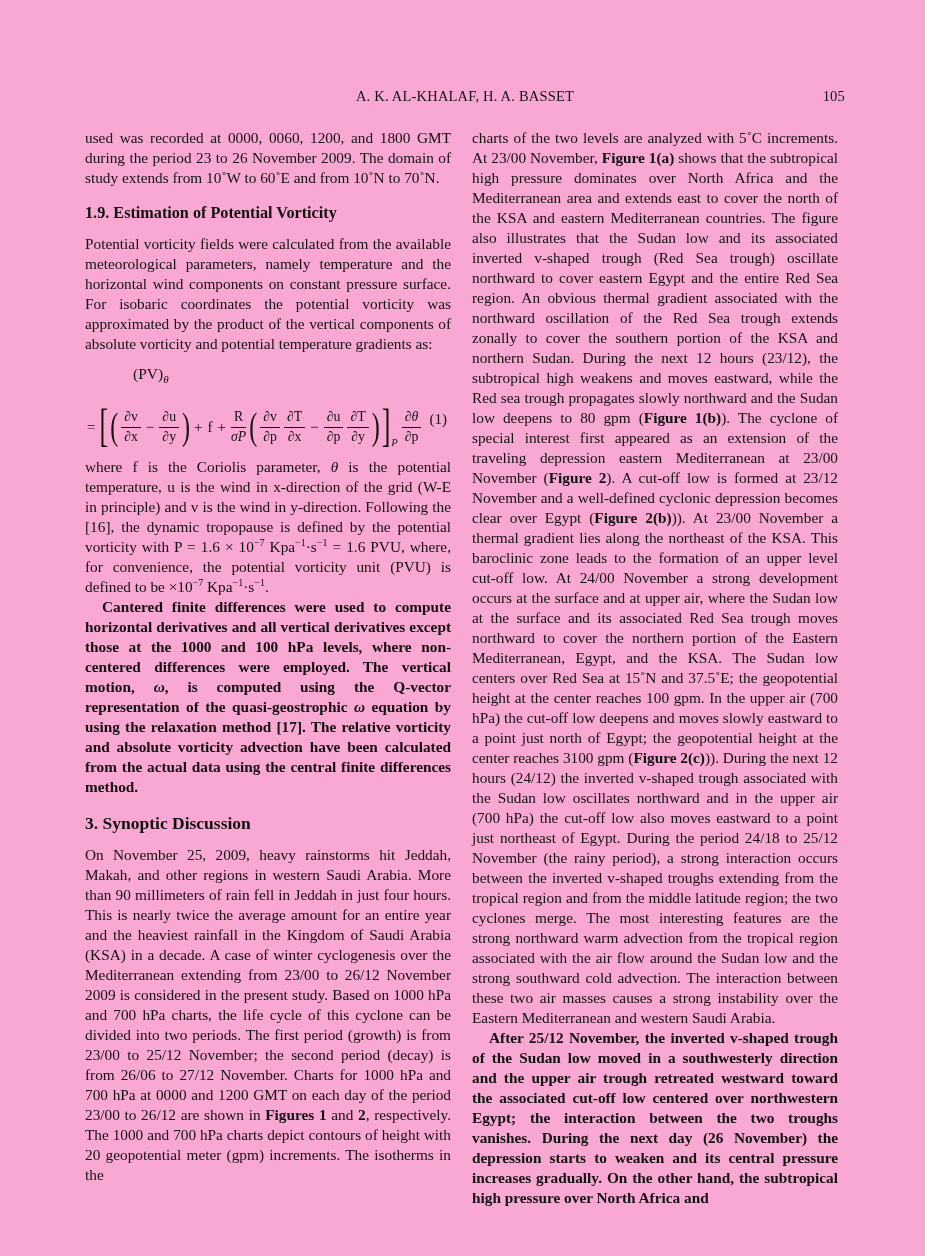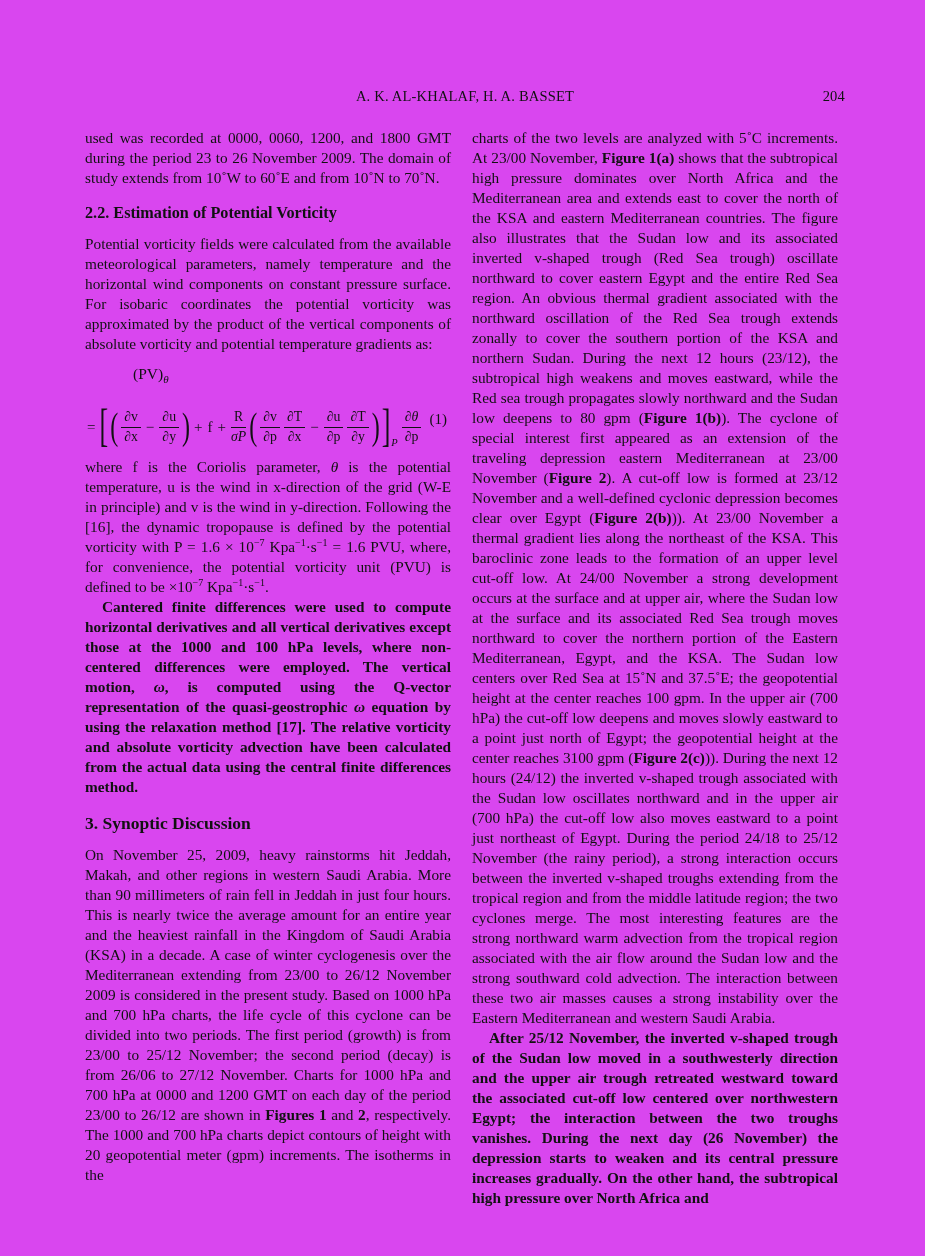--- a/index.html
+++ b/index.html
@@ -1,20 +1,20 @@
 <!DOCTYPE html>
 <html><head>
 <meta charset="utf-8">
 <style>
   html, body { margin: 0; padding: 0; background: #e8e8e8; }
   .page {
     position: relative;
     width: 925px;
     height: 1256px;
-    background: #d946ef;
+    background: #f9a8d4;
     margin: 0 auto;
     font-family: "Liberation Serif", "DejaVu Serif", serif;
     color: #111;
     overflow: hidden;
   }
   .header {
     position: absolute;
     left: 85px; top: 88px;
     width: 760px;
     font-size: 14.5px;
@@ -133,29 +133,29 @@
     font-style: italic;
   }
 </style>
 </head>
 <body>
 
 <div class="page">
 
   <div class="header">
     <span class="authors">A. K. AL-KHALAF, H. A. BASSET</span>
-    <span class="pageno">204</span>
+    <span class="pageno">105</span>
   </div>
 
   <div class="content">
 
     <div class="col">
       <p class="para"><span>used was recorded at 0000, 0060, 1200, and 1800 GMT during the period 23 to 26 November 2009. The domain of study extends from 10˚W to 60˚E and from 10˚N to 70˚N.</span></p>
 
-      <h2 class="h-sub">2.2. Estimation of Potential Vorticity</h2>
+      <h2 class="h-sub">1.9. Estimation of Potential Vorticity</h2>
 
       <p class="para"><span>Potential vorticity fields were calculated from the available meteorological parameters, namely temperature and the horizontal wind components on constant pressure surface. For isobaric coordinates the potential vorticity was approximated by the product of the vertical components of absolute vorticity and potential temperature gradients as:</span></p>
 
       <div class="equation">
         <div class="eq-line1"><span>(PV)</span><sub class="gk">θ</sub></div>
         <div class="eq-line2">
           <span class="eq-op">=</span>
           <span class="bigger">[</span>
           <span class="big">(</span>
           <span class="frac">

